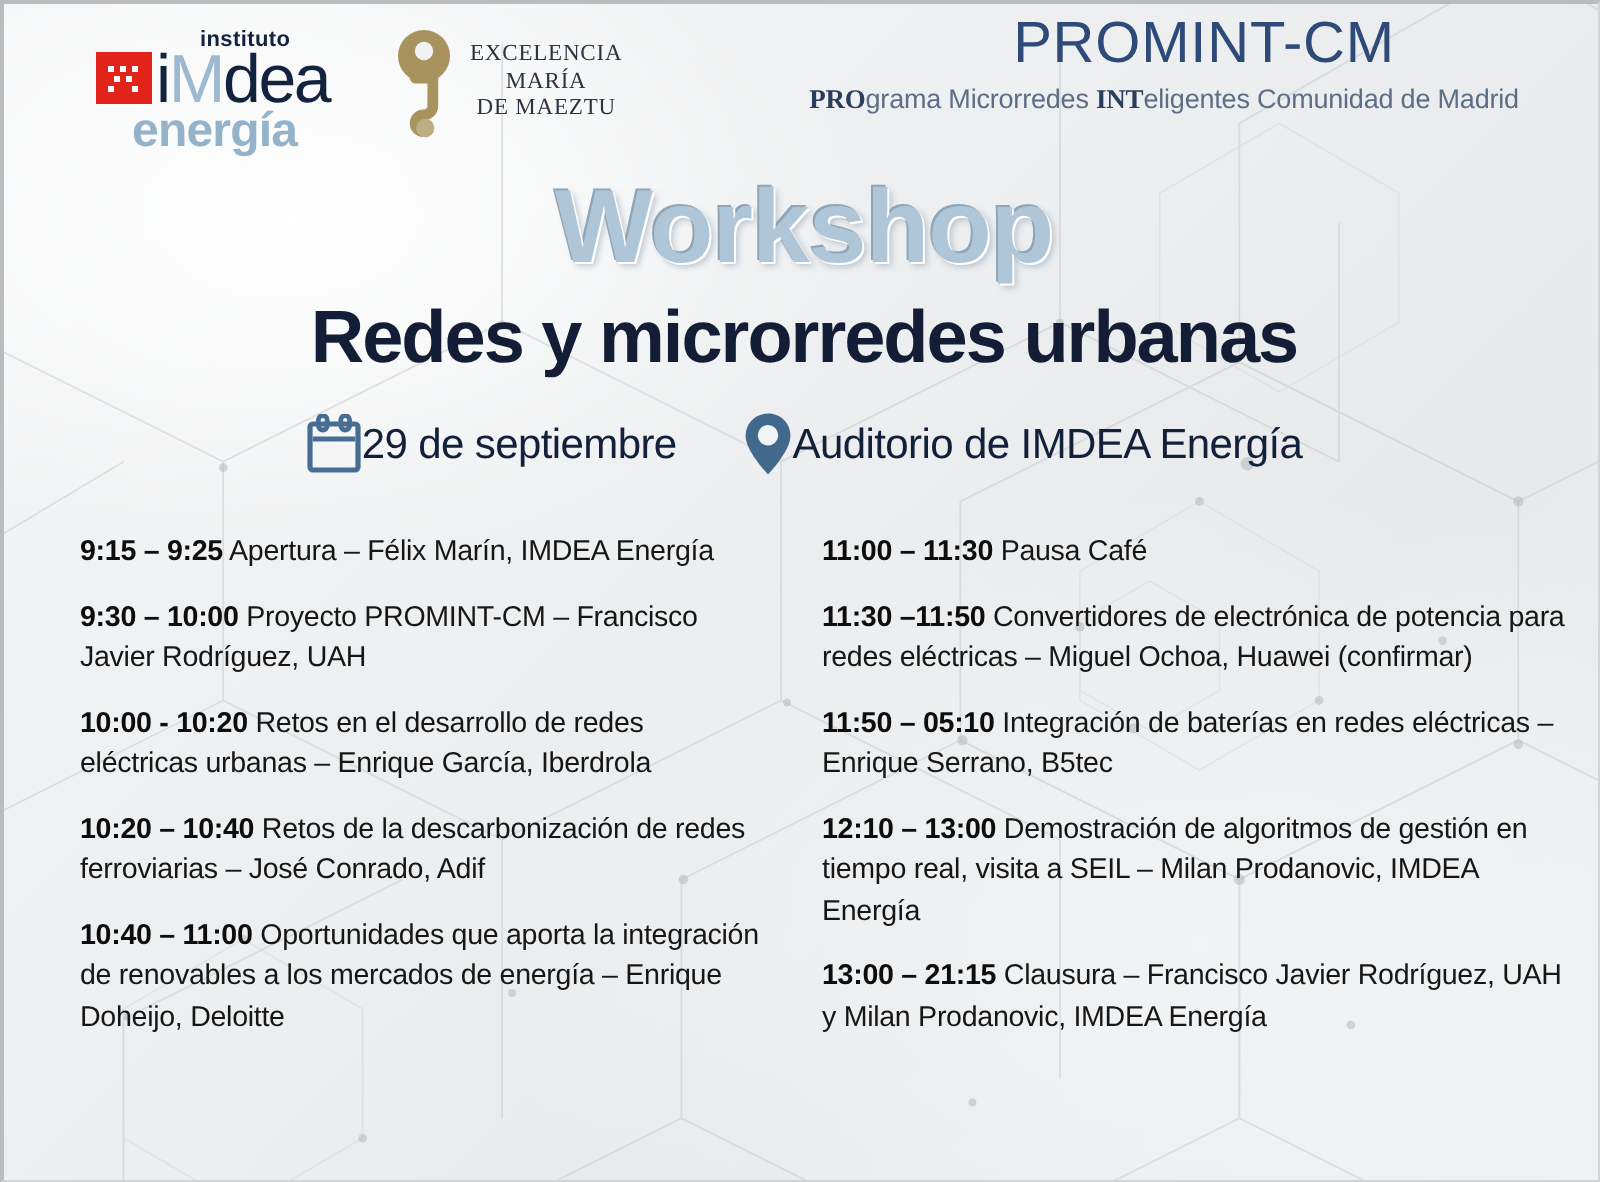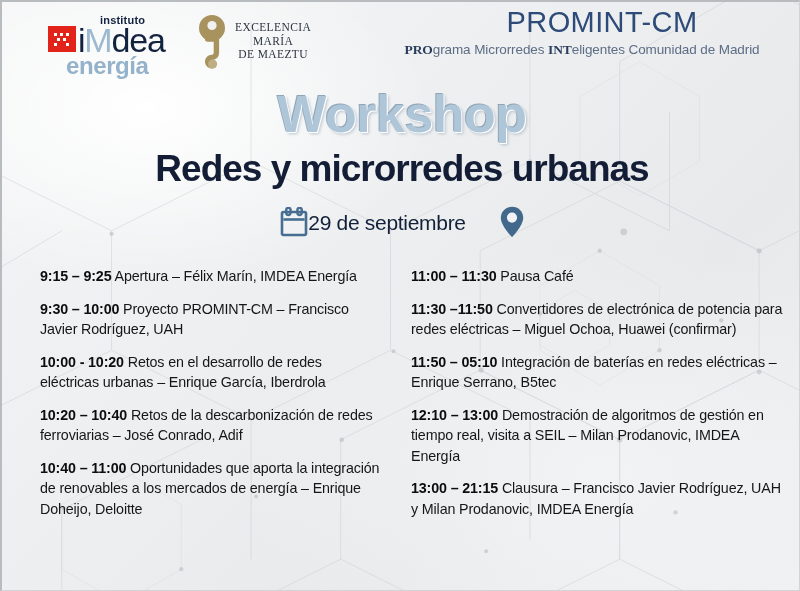--- a/index.html
+++ b/index.html
@@ -212,20 +212,21 @@
         <rect x="6.2" y="0.8" width="4.4" height="7.2" rx="2.2" fill="none" stroke="#476e92" stroke-width="2.4"></rect>
         <rect x="17.4" y="0.8" width="4.4" height="7.2" rx="2.2" fill="none" stroke="#476e92" stroke-width="2.4"></rect>
       </svg>
       <span class="meta-text">29 de septiembre</span>
     </div>
     <div class="meta-item">
       <svg class="icon-pin" viewBox="0 0 24 32">
         <path d="M12 0.8 C5.6 0.8 0.8 5.6 0.8 12 C0.8 19.6 12 31.2 12 31.2 C12 31.2 23.2 19.6 23.2 12 C23.2 5.6 18.4 0.8 12 0.8 Z" fill="#42688c"></path>
         <circle cx="12" cy="11.6" r="5.1" fill="#f2f3f4"></circle>
       </svg>
+      <span class="meta-text">Auditorio de IMDEA Energía</span>
     </div>
   </div>
 
   <div class="schedule">
     <div class="col col-left">
         <div class="entry"><span class="t">9:15 – 9:25</span><span> Apertura – Félix Marín, IMDEA Energía</span></div>
         <div class="entry"><span class="t">9:30 – 10:00</span><span> Proyecto PROMINT-CM – Francisco Javier Rodríguez, UAH</span></div>
         <div class="entry"><span class="t">10:00 - 10:20</span><span> Retos en el desarrollo de redes eléctricas urbanas – Enrique García, Iberdrola</span></div>
         <div class="entry"><span class="t">10:20 – 10:40</span><span> Retos de la descarbonización de redes ferroviarias – José Conrado,  Adif</span></div>
         <div class="entry"><span class="t">10:40 – 11:00</span><span> Oportunidades que aporta la integración de renovables a los mercados de energía – Enrique Doheijo, Deloitte</span></div>

